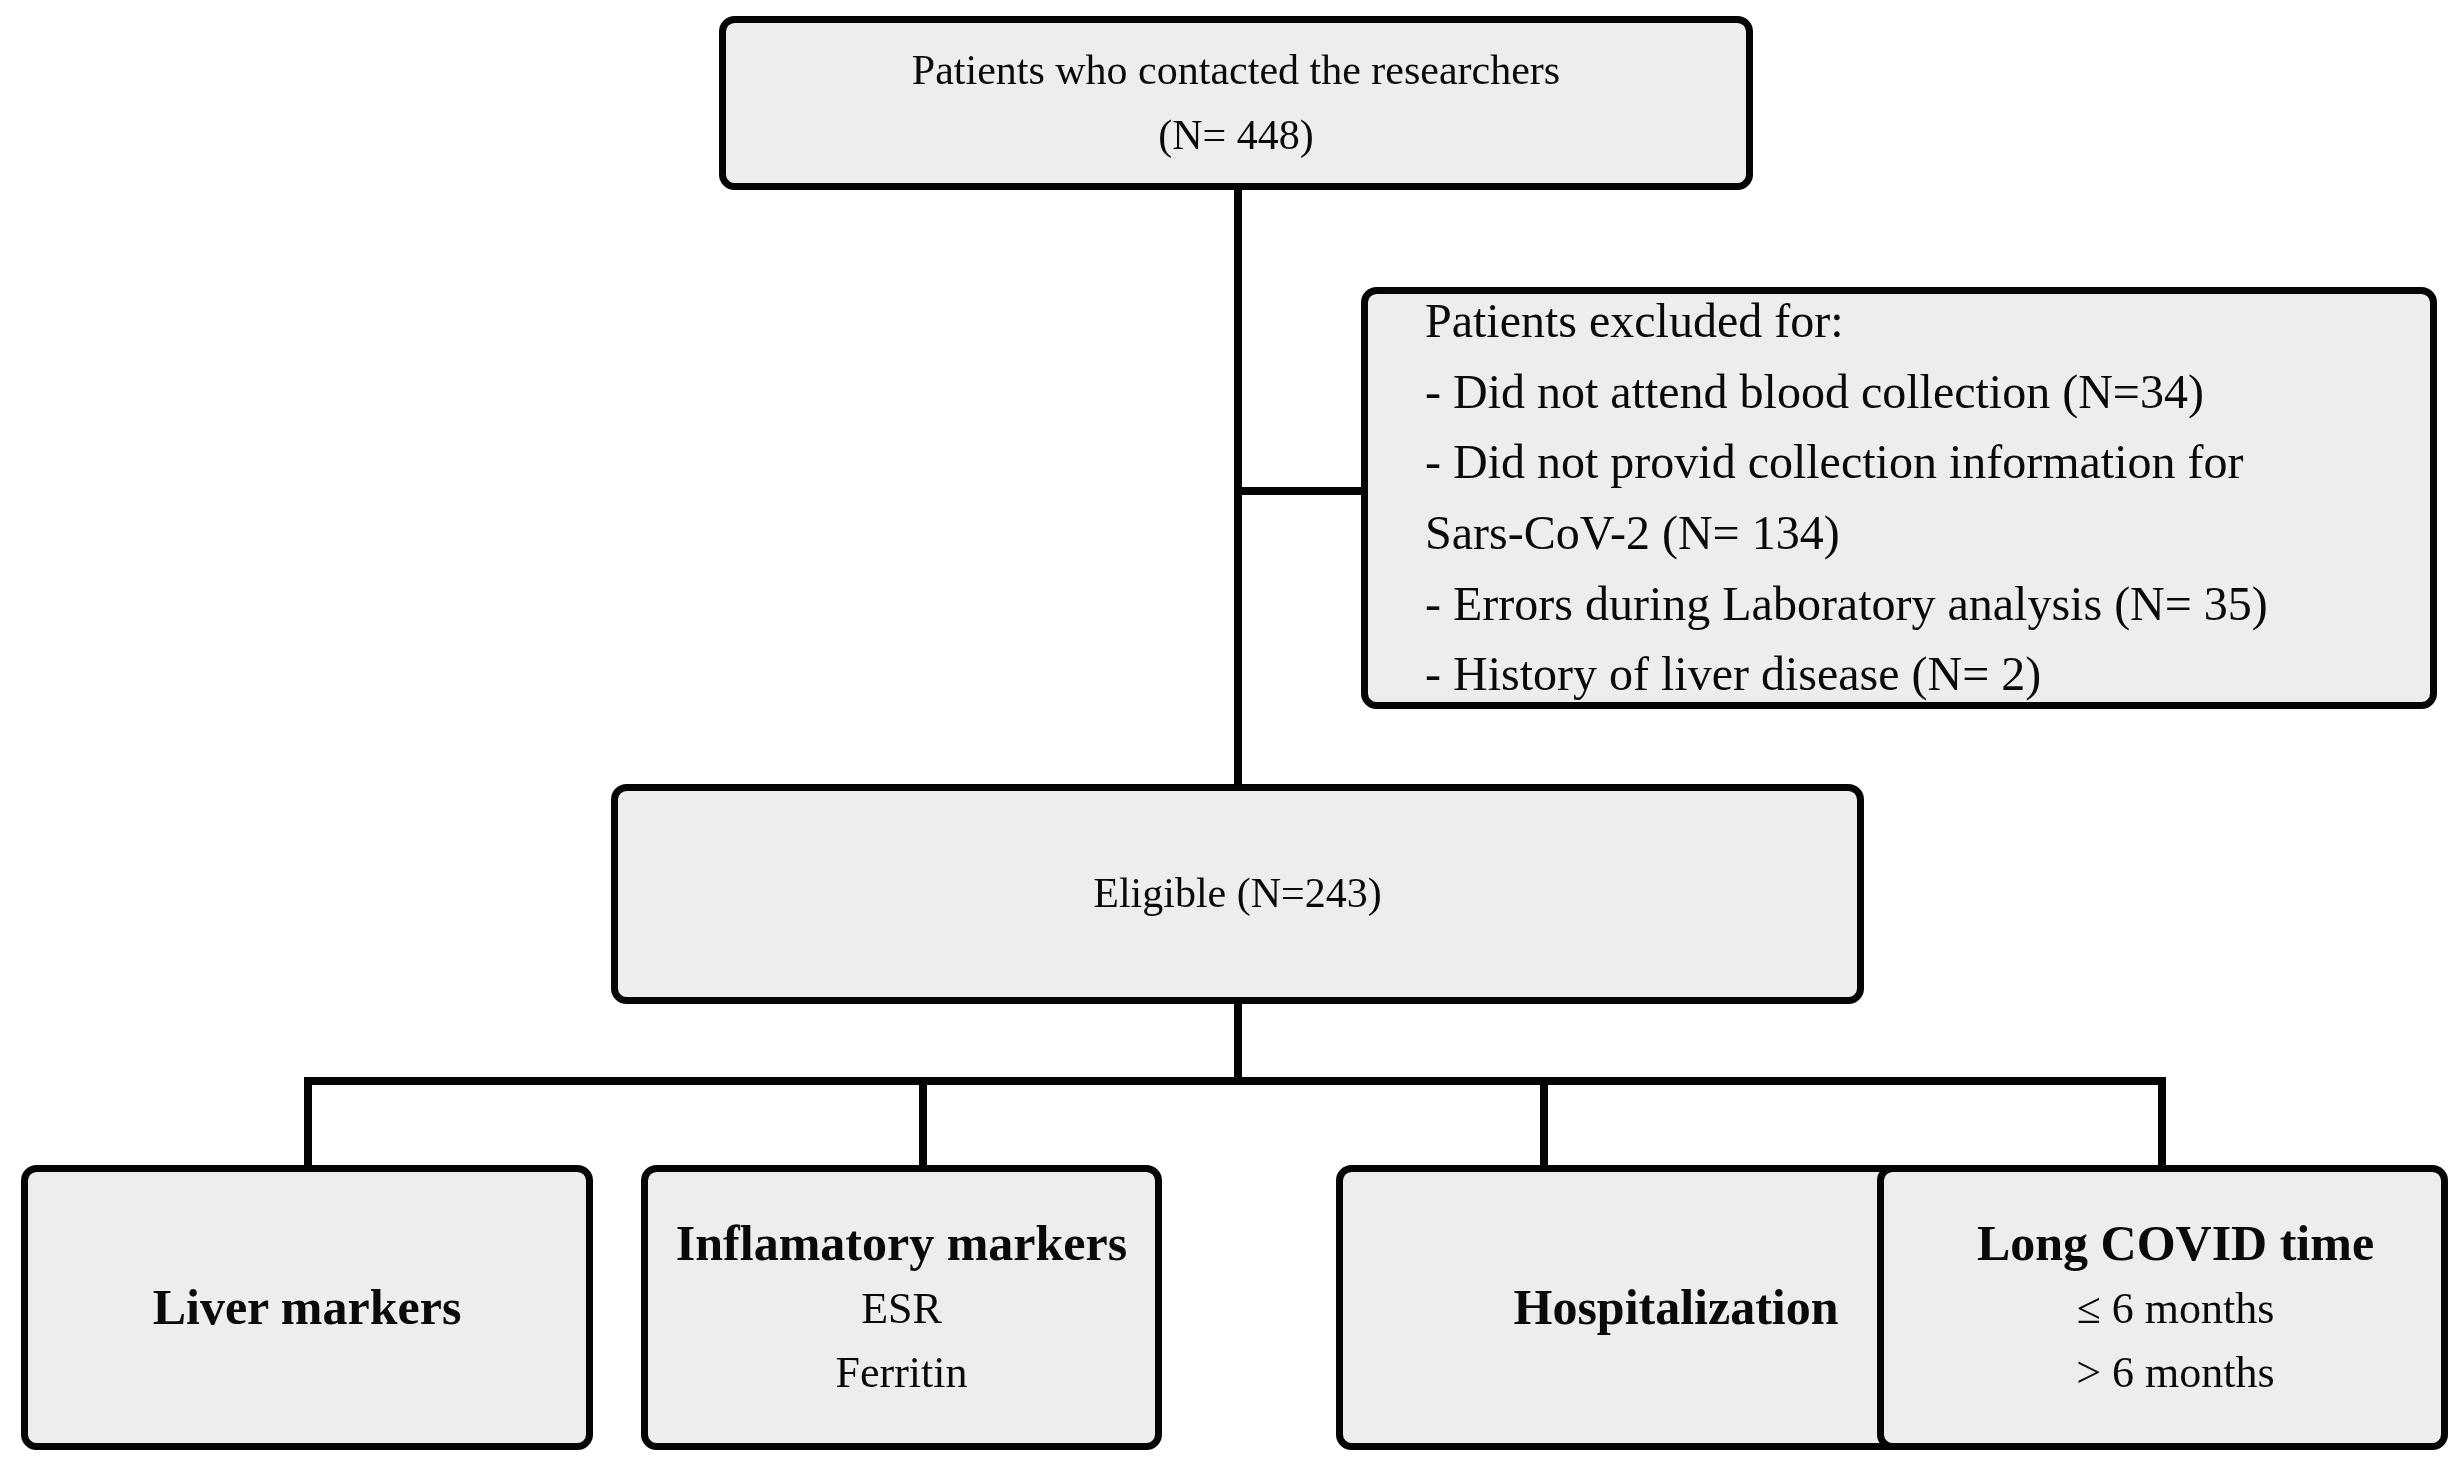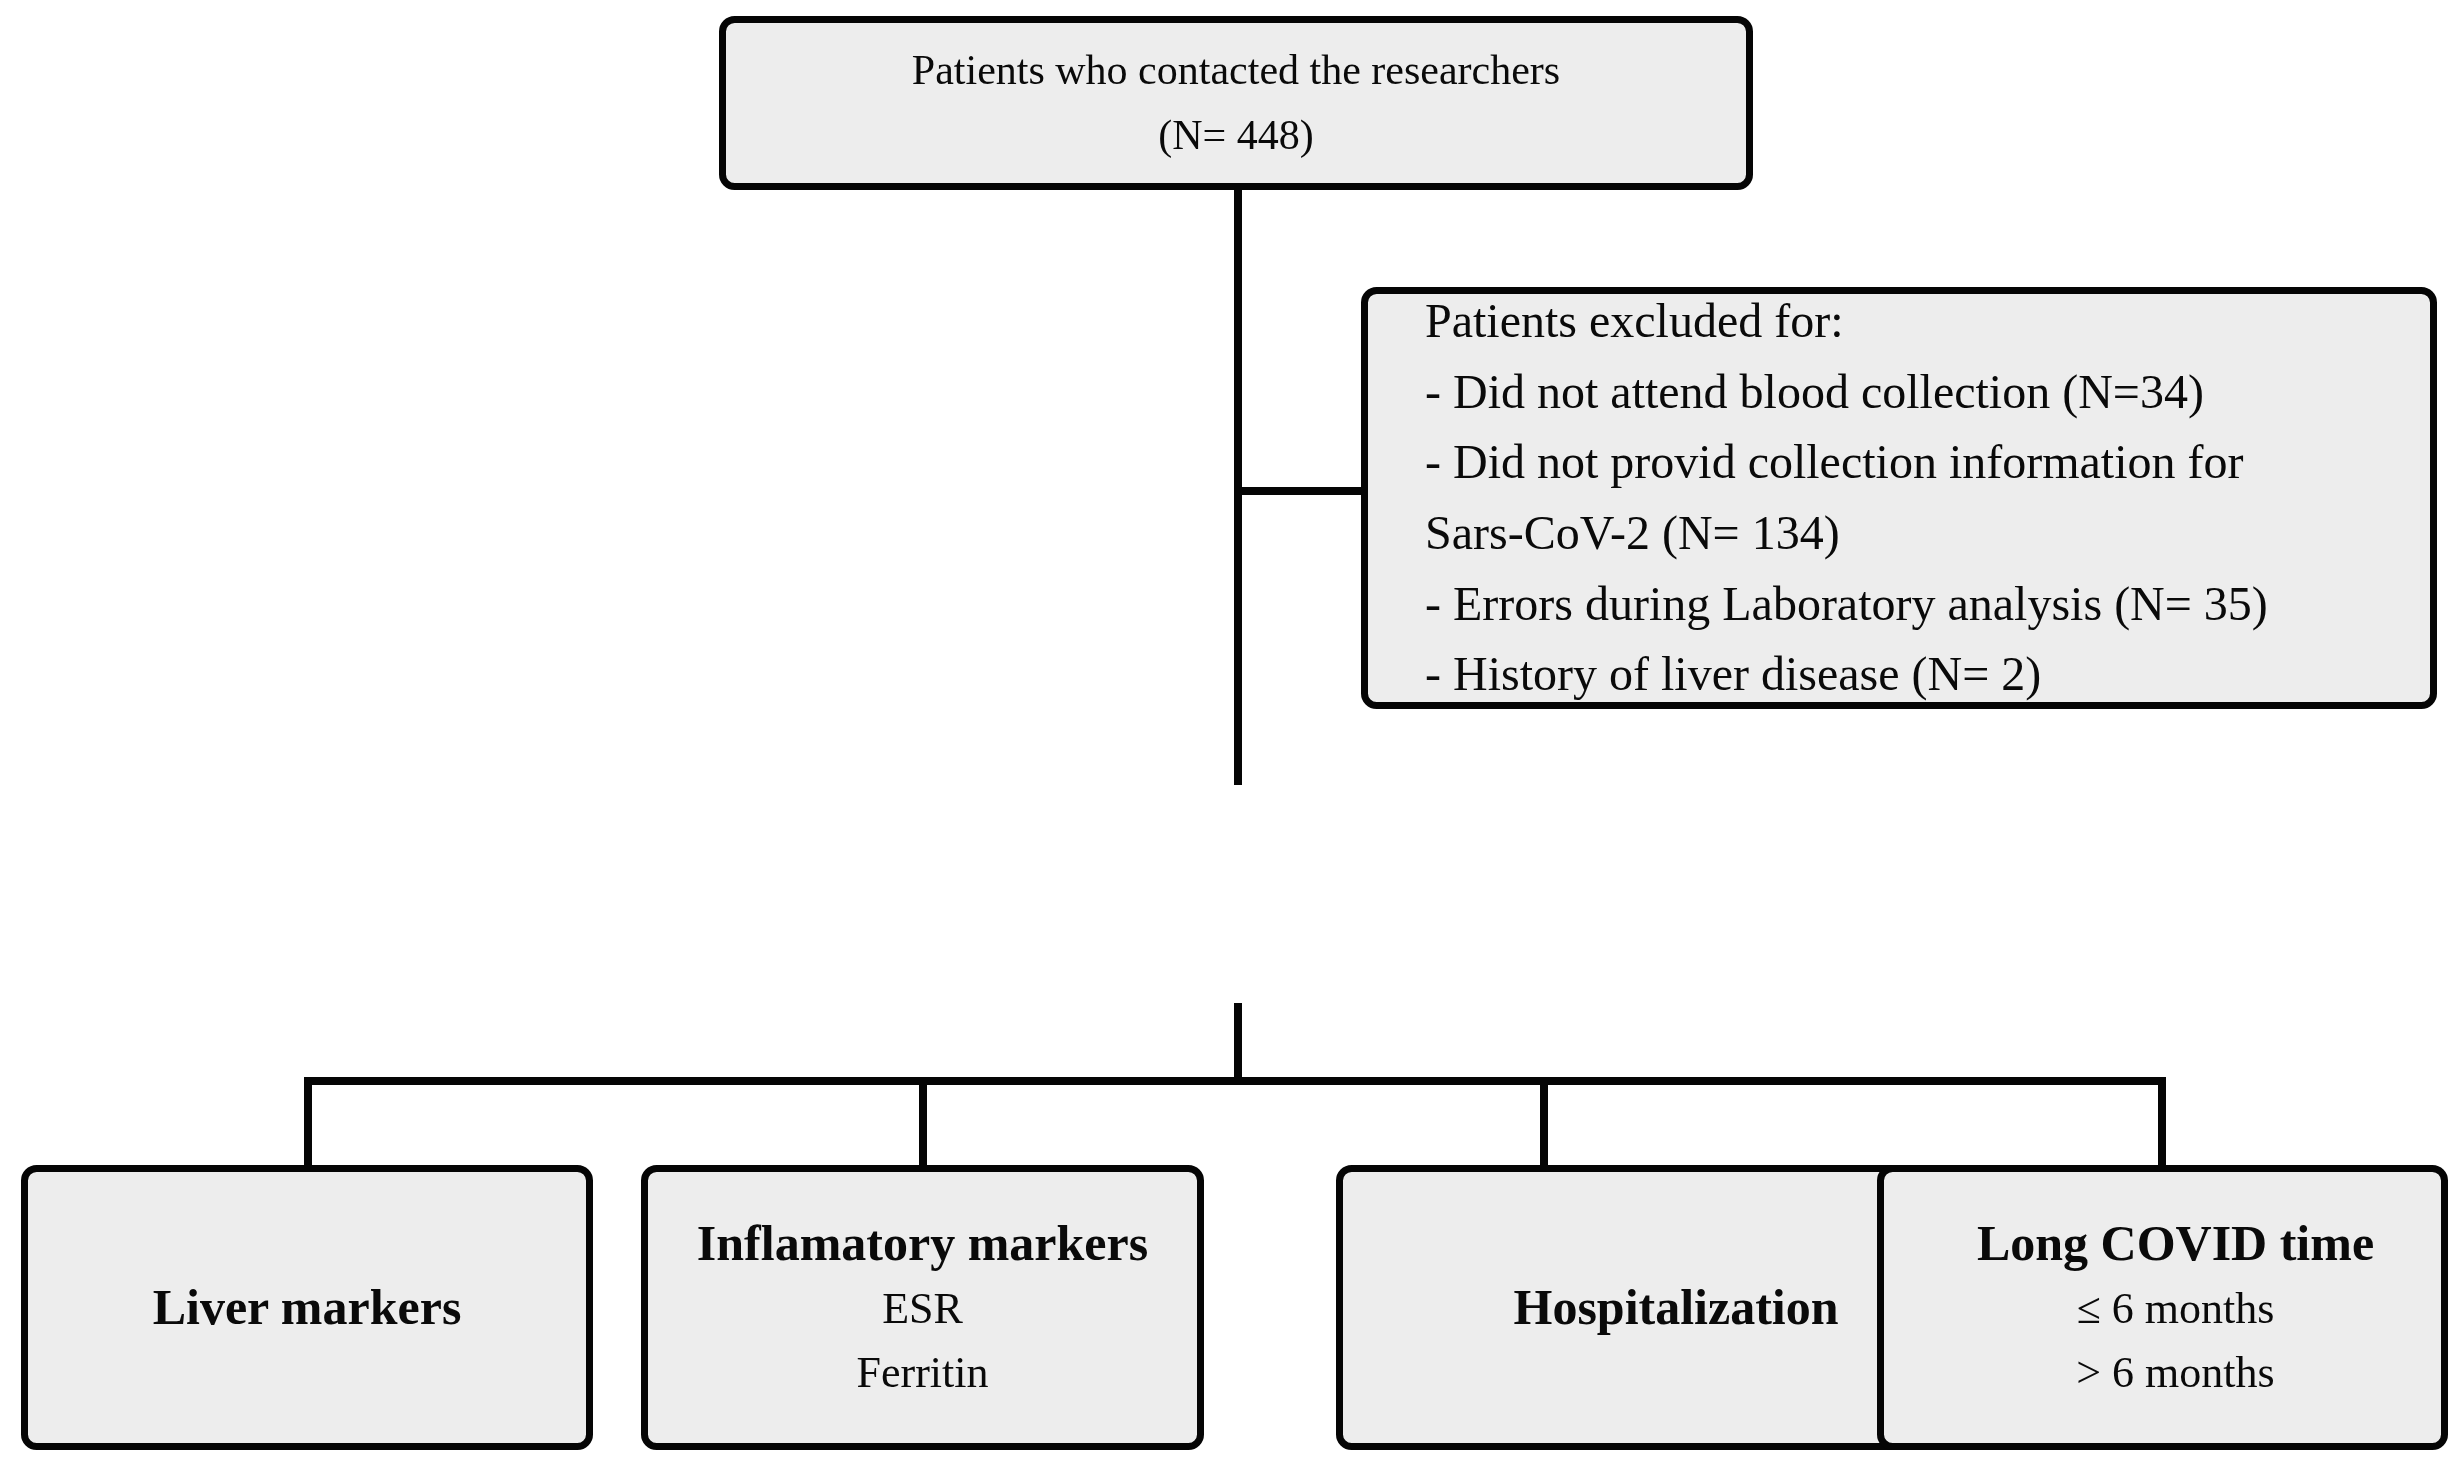--- a/index.html
+++ b/index.html
@@ -76,26 +76,29 @@
 
   <div class="box excluded-box" style="left:1361px; top:287px; width:1076px; height:422px;">
     <div class="excluded-line">Patients excluded for:</div>
     <div class="excluded-line">- Did not attend blood collection (N=34)</div>
     <div class="excluded-line">- Did not provid collection information for</div>
     <div class="excluded-line">Sars-CoV-2 (N= 134)</div>
     <div class="excluded-line">- Errors during Laboratory analysis (N= 35)</div>
     <div class="excluded-line">- History of liver disease (N= 2)</div>
   </div>
 
+  <div class="box" style="left:611px; top:784px; width:1253px; height:220px;">
+    <div class="center-text">Eligible (N=243)</div>
+  </div>
 
   <div class="box" style="left:21px; top:1165px; width:572px; height:285px;">
     <div class="outcome-title">Liver markers</div>
   </div>
 
-  <div class="box" style="left:641px; top:1165px; width:563px; height:285px;">
+  <div class="box" style="left:641px; top:1165px; width:521px; height:285px;">
     <div class="outcome-title">Inflamatory markers</div>
     <div class="outcome-item">ESR</div>
     <div class="outcome-item">Ferritin</div>
   </div>
 
   <div class="box" style="left:1336px; top:1165px; width:680px; height:285px;">
     <div class="outcome-title">Hospitalization</div>
   </div>
 
   <div class="box" style="left:1877px; top:1165px; width:571px; height:285px;padding-left:26px;">

